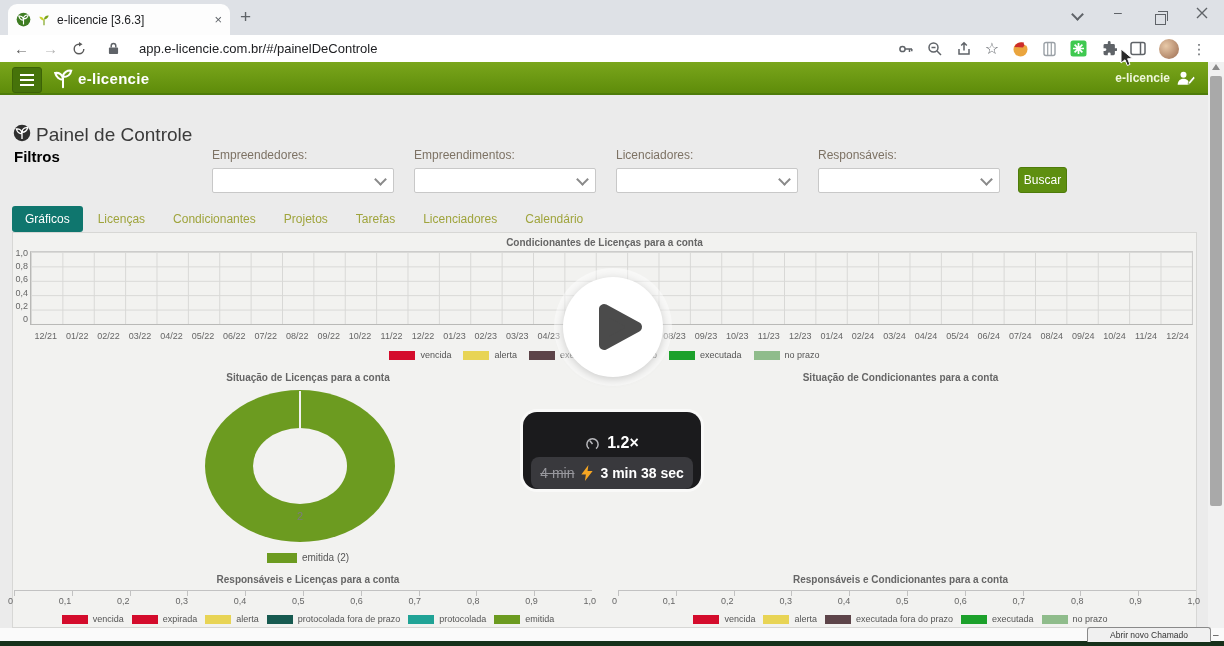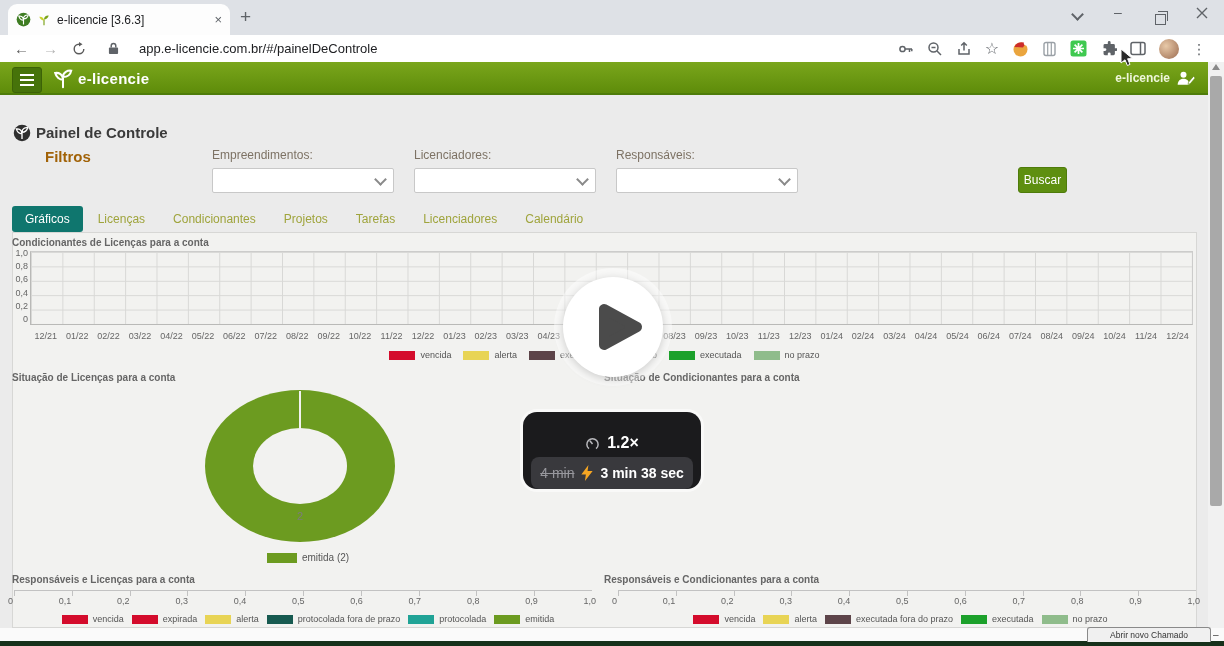--- a/index.html
+++ b/index.html
@@ -31,35 +31,35 @@
   .hamburger div{width:14px;height:2px;background:#fff;}
   .brand{left:78px;top:70px;color:#ffffff;font-size:15px;font-weight:bold;letter-spacing:.3px;}
   .account{right:28px;top:70px;display:flex;align-items:center;gap:6px;color:#eef6da;font-size:12px;font-weight:bold;}
 
   
   .scroll-track{left:1208px;top:62px;width:16px;height:578px;background:#f1f1f1;}
   .scroll-arrow{left:1212px;top:64px;width:0;height:0;border-left:4px solid transparent;border-right:4px solid transparent;border-bottom:6px solid #8a8a8a;}
   .scroll-thumb{left:1210px;top:76px;width:12px;height:430px;background:#a9a9a9;border-radius:2px;}
 
   
-  .pdc-title{left:36px;top:124px;font-size:15px;font-weight:bold;color:#3a3a3a;}
-  .filters-heading{left:14px;top:148px;font-size:15px;font-weight:bold;color:#a16207;margin-left:31px;}
+  .pdc-title{left:36px;top:124px;font-size:19px;font-weight:normal;color:#3a3a3a;}
+  .filters-heading{left:14px;top:148px;font-size:15px;font-weight:bold;color:#000000;}
   .filter-row{left:212px;top:148px;display:flex;gap:20px;}
   .filter-col{width:182px;}
   .filter-label{font-size:12px;color:#7d7264;margin-bottom:6px;}
   .selectbox{position:relative;height:23px;background:#fff;border:1px solid #c8c8c8;border-radius:2px;}
   .selectbox .chev{position:absolute;right:8px;top:6px;border-color:#8a8a8a;}
   .buscar{left:1018px;top:167px;width:47px;height:24px;background:#5e8f10;border:1px solid #4e7b0a;border-radius:3px;color:#fff;font-size:12px;display:flex;align-items:center;justify-content:center;}
 
   .dash-tabs{left:12px;top:206px;display:flex;gap:2px;}
   .dash-tab{padding:6px 13px;font-size:12px;color:#9fa43c;border-radius:3px;}
   .dash-tab.active{background:#0f766e;color:#fff;}
   .panel{left:12px;top:232px;width:1185px;height:396px;background:#f2f2f0;border:1px solid #d7d7d5;box-sizing:border-box;}
 
-  .chart-title{font-size:10px;font-weight:bold;color:#666;}
+  .chart-title{font-size:10px;font-weight:bold;color:#666;text-align:center;}
   .tick{font-size:9px;color:#666;}
   .xcell{flex:1;text-align:center;white-space:nowrap;}
   .plot{background-color:#f2f2f0;
     background-image:linear-gradient(to right,#d8d8d6 1px,transparent 1px),linear-gradient(to bottom,#d8d8d6 1px,transparent 1px);
     background-size:calc(100%/37) 100%,100% calc(100%/5);
     border:1px solid #cccccb;border-left:1px solid #b9b9b7;border-bottom:1px solid #b9b9b7;box-sizing:border-box;}
   .legend-row{display:flex;justify-content:center;align-items:center;gap:12px;}
   .legend-item{display:flex;align-items:center;gap:5px;}
   .swatch{display:inline-block;width:26px;height:9px;}
   .legend-label{font-size:9px;color:#555;white-space:nowrap;}
@@ -194,20 +194,26 @@
 
   
   <svg class="abs" style="left:13px;top:124px;" width="18" height="18" viewBox="0 0 24 24">
       <circle cx="12" cy="12" r="11" fill="#2f2f2f"></circle>
       <path d="M12 20 V10 M12 13 C12 8 8 6 4.5 6.5 C5.5 10.5 8.5 13 12 13 M12 11 C12 6 16 4.5 19.5 5 C18.5 9 15.5 11 12 11" stroke="#fff" fill="none" stroke-width="1.8"></path>
     </svg>
   <div class="abs pdc-title">Painel de Controle</div>
   <div class="abs filters-heading">Filtros</div>
 
   <div class="abs filter-row">
+      <div class="filter-col">
+      <div class="filter-label">Empreendedores:</div>
+      <div class="selectbox">
+          <span class="chev"></span>
+        </div>
+    </div>
       <div class="filter-col">
       <div class="filter-label">Empreendimentos:</div>
       <div class="selectbox">
           <span class="chev"></span>
         </div>
     </div>
       <div class="filter-col">
       <div class="filter-label">Licenciadores:</div>
       <div class="selectbox">
           <span class="chev"></span>

